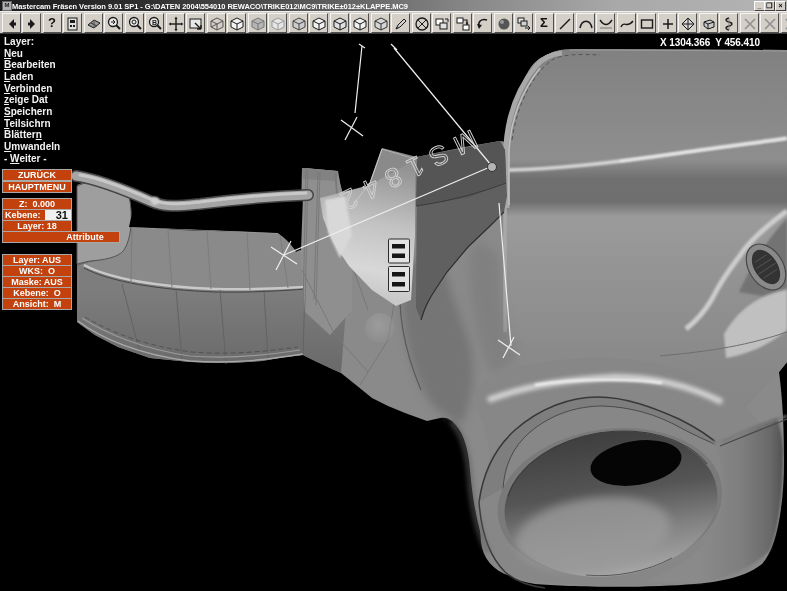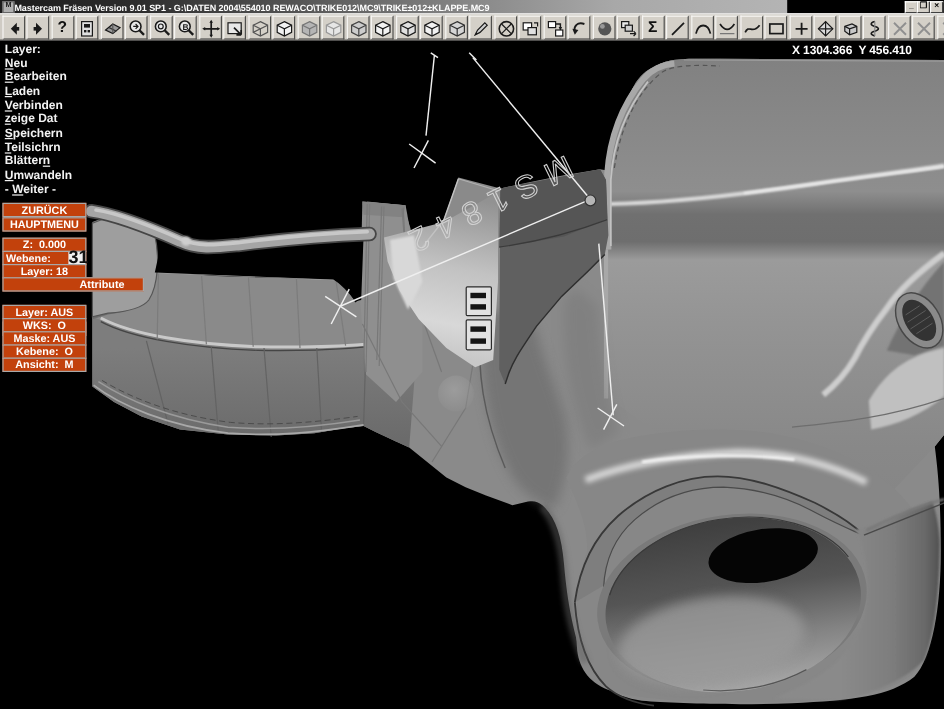--- a/index.html
+++ b/index.html
@@ -1,17 +1,17 @@
 <!DOCTYPE html>
 <html><head><meta charset="utf-8">
 <style>
   html,body{margin:0;padding:0;background:#000;}
   #scr{position:relative;width:787px;height:591px;overflow:hidden;background:#000;
        font-family:"Liberation Sans",sans-serif;}
-  #title{position:absolute;left:0;top:0;width:656px;height:11px;
+  #title{position:absolute;left:0;top:0;width:787px;height:11px;
      background:linear-gradient(90deg,#1c1c1c 0%,#2e2e2e 18%,#555 38%,#888 60%,#a8a8a8 78%,#b4b4b4 100%);}
   #title .txt{position:absolute;left:12px;top:1.5px;font-size:7.5px;font-weight:bold;color:#fff;
      white-space:nowrap;letter-spacing:-0.05px;}
   #ticon{position:absolute;left:2px;top:1px;width:8px;height:8px;background:#b0b0b0;
      border:1px solid #666;font-size:6px;color:#222;line-height:7px;text-align:center;font-weight:bold;}
   .wbtn{position:absolute;top:1px;width:9px;height:8px;background:#d4d0c8;
      border-top:1px solid #fff;border-left:1px solid #fff;border-right:1px solid #404040;border-bottom:1px solid #404040;
      font-size:7px;line-height:7px;font-weight:bold;color:#000;text-align:center;}
   #tbar{position:absolute;left:0;top:11px;width:787px;height:23px;background:#cfcbc4;
      border-top:1px solid #efefef;border-bottom:1px solid #3a3a3a;box-sizing:border-box;}
@@ -516,21 +516,21 @@
       <div class="mi" style="top:82.6px"><u>V</u>erbinden</div>
       <div class="mi" style="top:94.25px"><u>z</u>eige Dat</div>
       <div class="mi" style="top:105.9px"><u>S</u>peichern</div>
       <div class="mi" style="top:117.55px"><u>T</u>eilsichrn</div>
       <div class="mi" style="top:129.2px">Blätter<u>n</u></div>
       <div class="mi" style="top:140.85000000000002px"><u>U</u>mwandeln</div>
       <div class="mi" style="top:152.5px">- <u>W</u>eiter -</div>
       <div class="sb" style="top:169px;">ZURÜCK</div>
       <div class="sb" style="top:181px;">HAUPTMENU</div>
       <div class="sb" style="top:197.5px;">Z:&nbsp; 0.000</div>
-      <div class="sb" style="top:208.5px;text-align:left;"><span style="padding-left:2px">Webene:</span><span style="position:absolute;right:0px;top:0px;width:14px;height:10px;background:#f0f0f0;color:#111;font-size:15px;line-height:10px;text-align:right;">31&nbsp;</span></div>
+      <div class="sb" style="top:208.5px;text-align:left;"><span style="padding-left:2px">Kebene:</span><span style="position:absolute;right:0px;top:0px;width:26px;height:10px;background:#f0f0f0;color:#111;font-size:11px;line-height:10px;text-align:right;">31&nbsp;</span></div>
       <div class="sb" style="top:219.8px;">Layer: 18</div>
       <div class="sb" style="top:231px;padding-left:48px;">Attribute</div>
       <div class="sb" style="top:242.3px;margin-top:26px;">Gruppen</div>
       <div class="sb" style="top:253.5px;">Layer: AUS</div>
       <div class="sb" style="top:264.7px;">WKS:&nbsp; O</div>
       <div class="sb" style="top:275.9px;">Maske: AUS</div>
       <div class="sb" style="top:287.1px;">Kebene:&nbsp; O</div>
       <div class="sb" style="top:298.3px;">Ansicht:&nbsp; M</div>
     </div>
   <div id="coord">X 1304.366&nbsp; Y 456.410</div>

